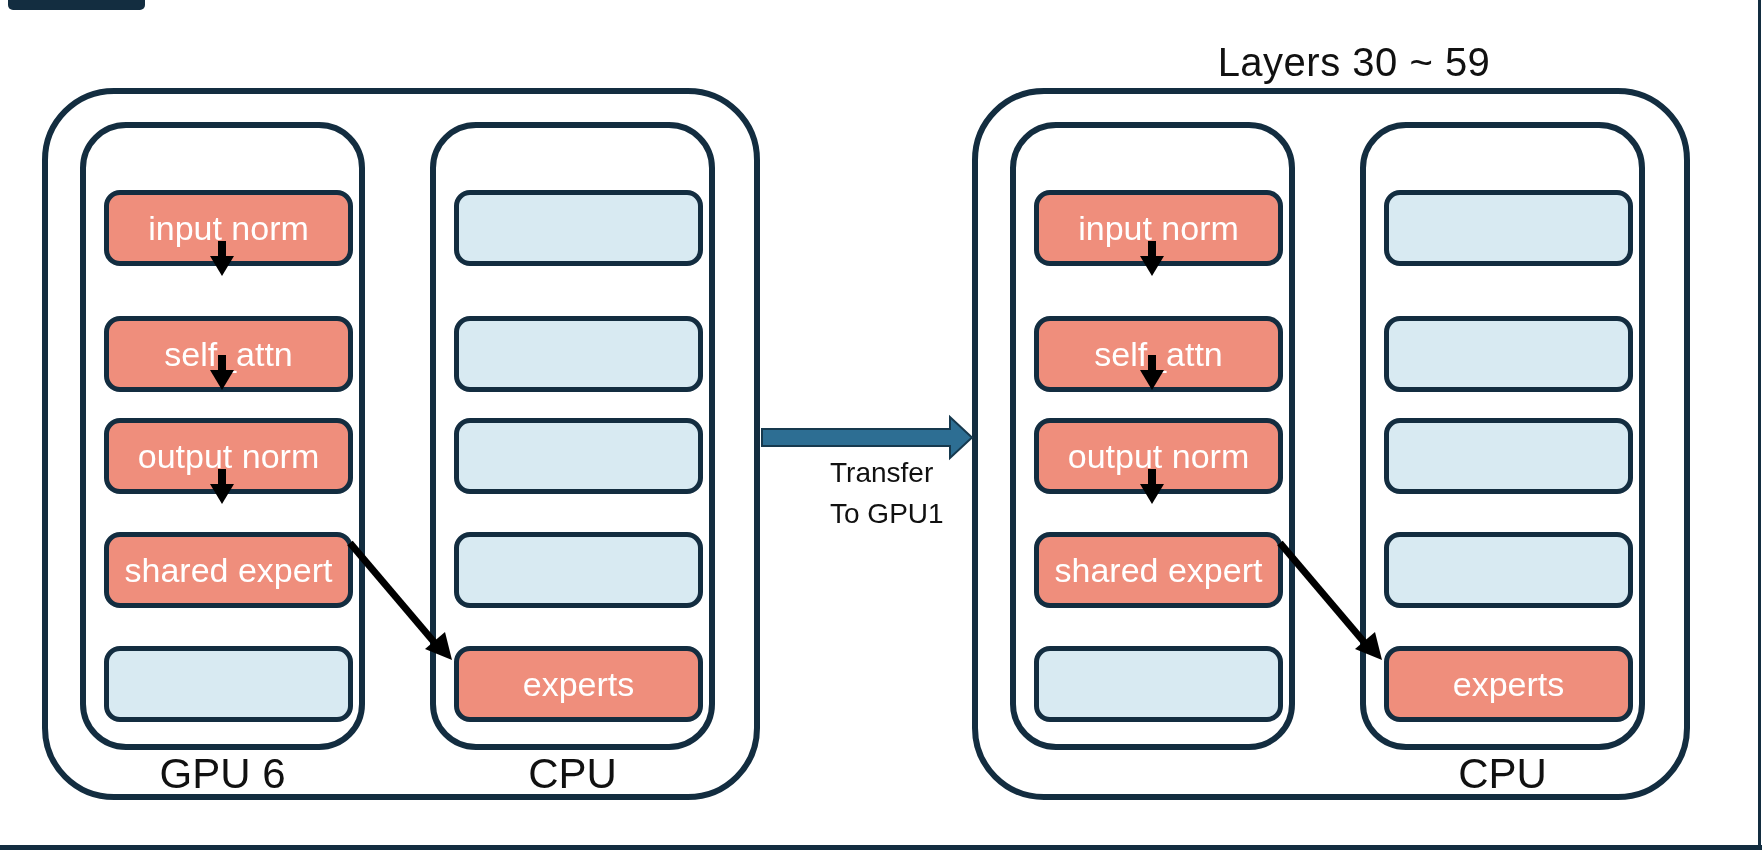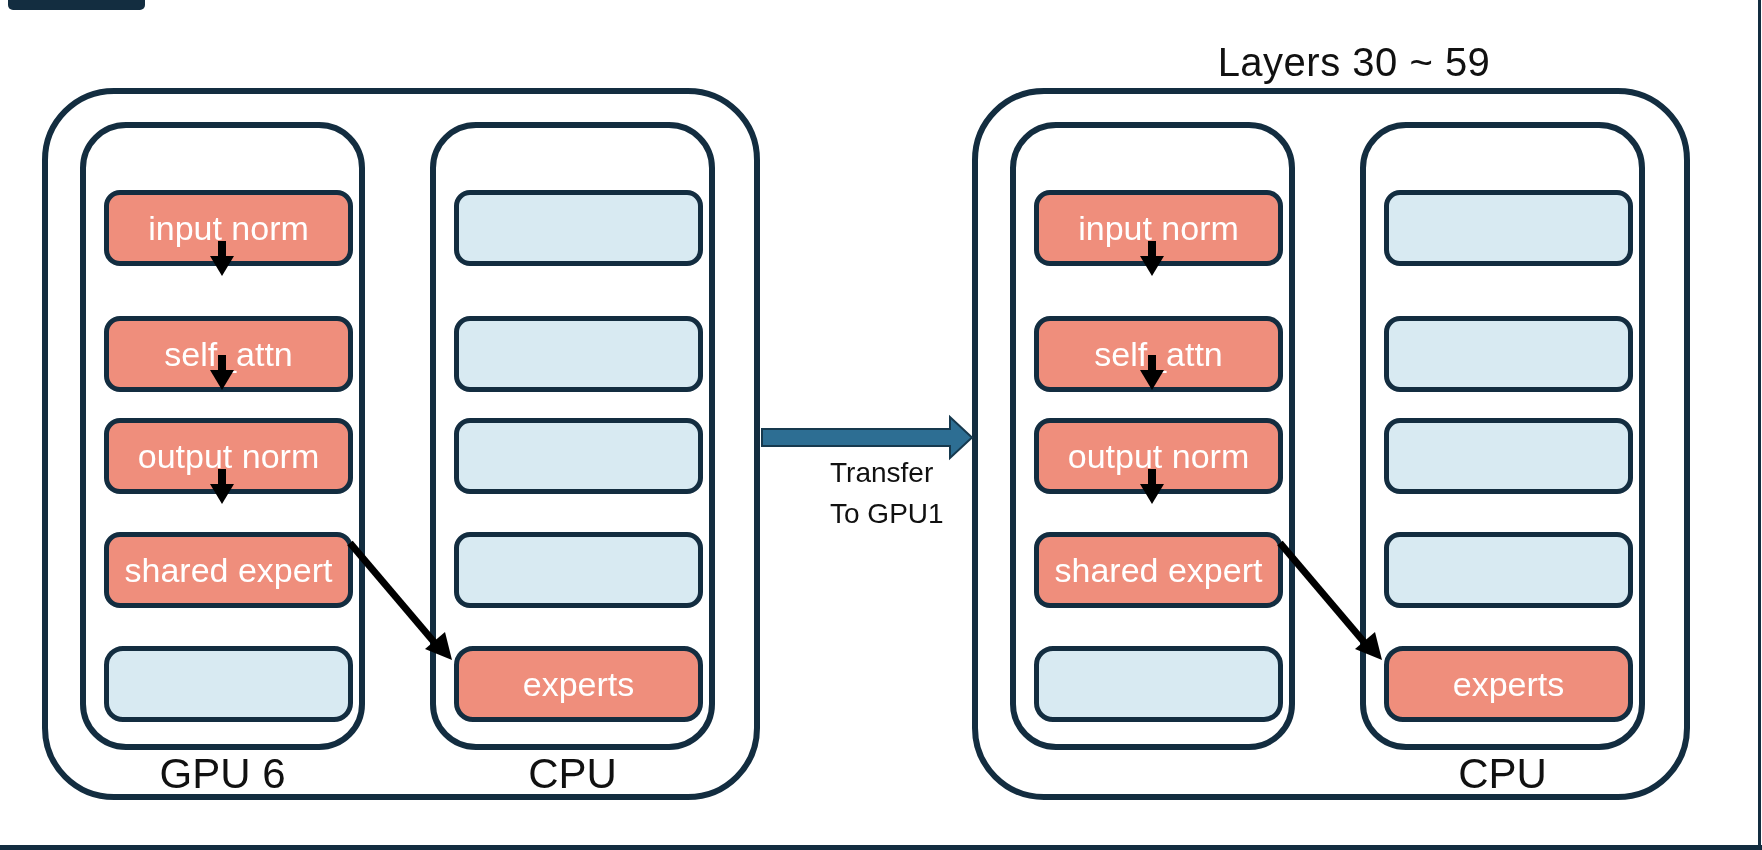--- a/index.html
+++ b/index.html
@@ -34,21 +34,21 @@
   .cell{position:absolute;left:18px;width:249px;height:76px;
     border:5px solid var(--border-navy);border-radius:16px;
     display:flex;align-items:center;justify-content:center;
     font-size:34px;color:var(--box-text);}
   .cell.salmon{background:var(--box-salmon);}
   .cell.blue{background:var(--box-blue);}
   .r0{top:62px;}   
   .r1{top:188px;}
   .r2{top:290px;}
   .r3{top:404px;}
-  .r4{top:518px;border-radius:19px;}
+  .r4{top:518px;}
 
   .hw-label{position:absolute;top:750px;width:285px;text-align:center;
     font-size:42px;color:var(--text-black);}
   .lbl-gpu0{left:80px;}
   .lbl-cpu0{left:430px;}
   .lbl-gpu1{left:1010px;}
   .lbl-cpu1{left:1360px;}
 
   .transfer-text{position:absolute;left:790px;top:452px;width:220px;
     font-size:28px;line-height:41px;color:var(--text-black);margin-left:40px;}

